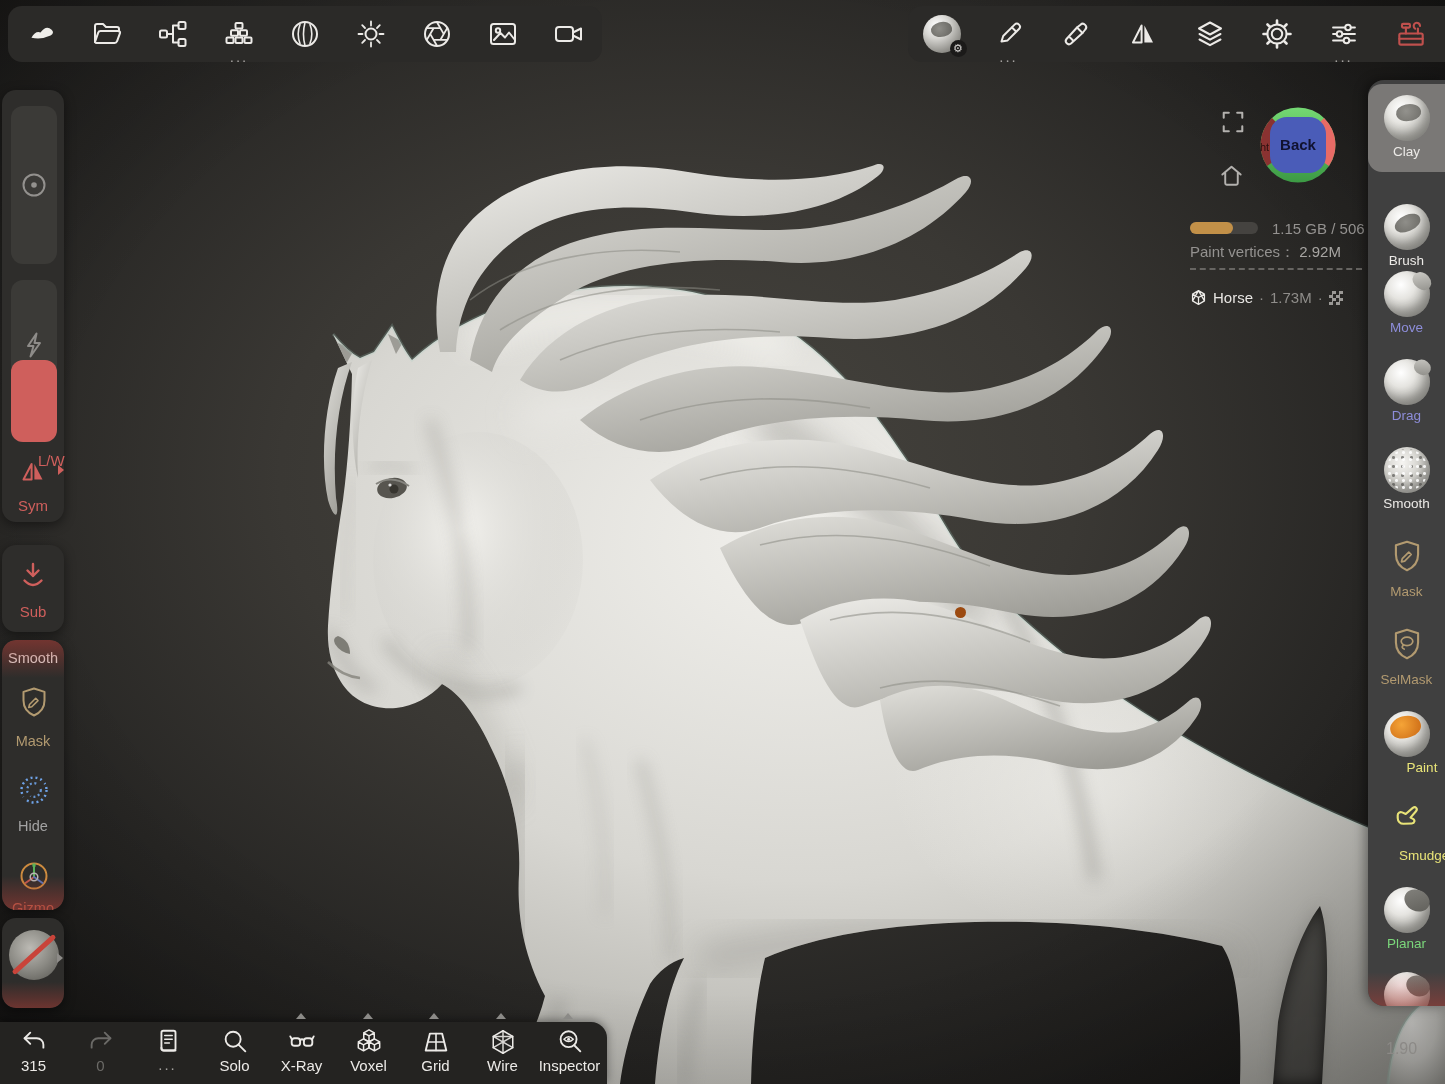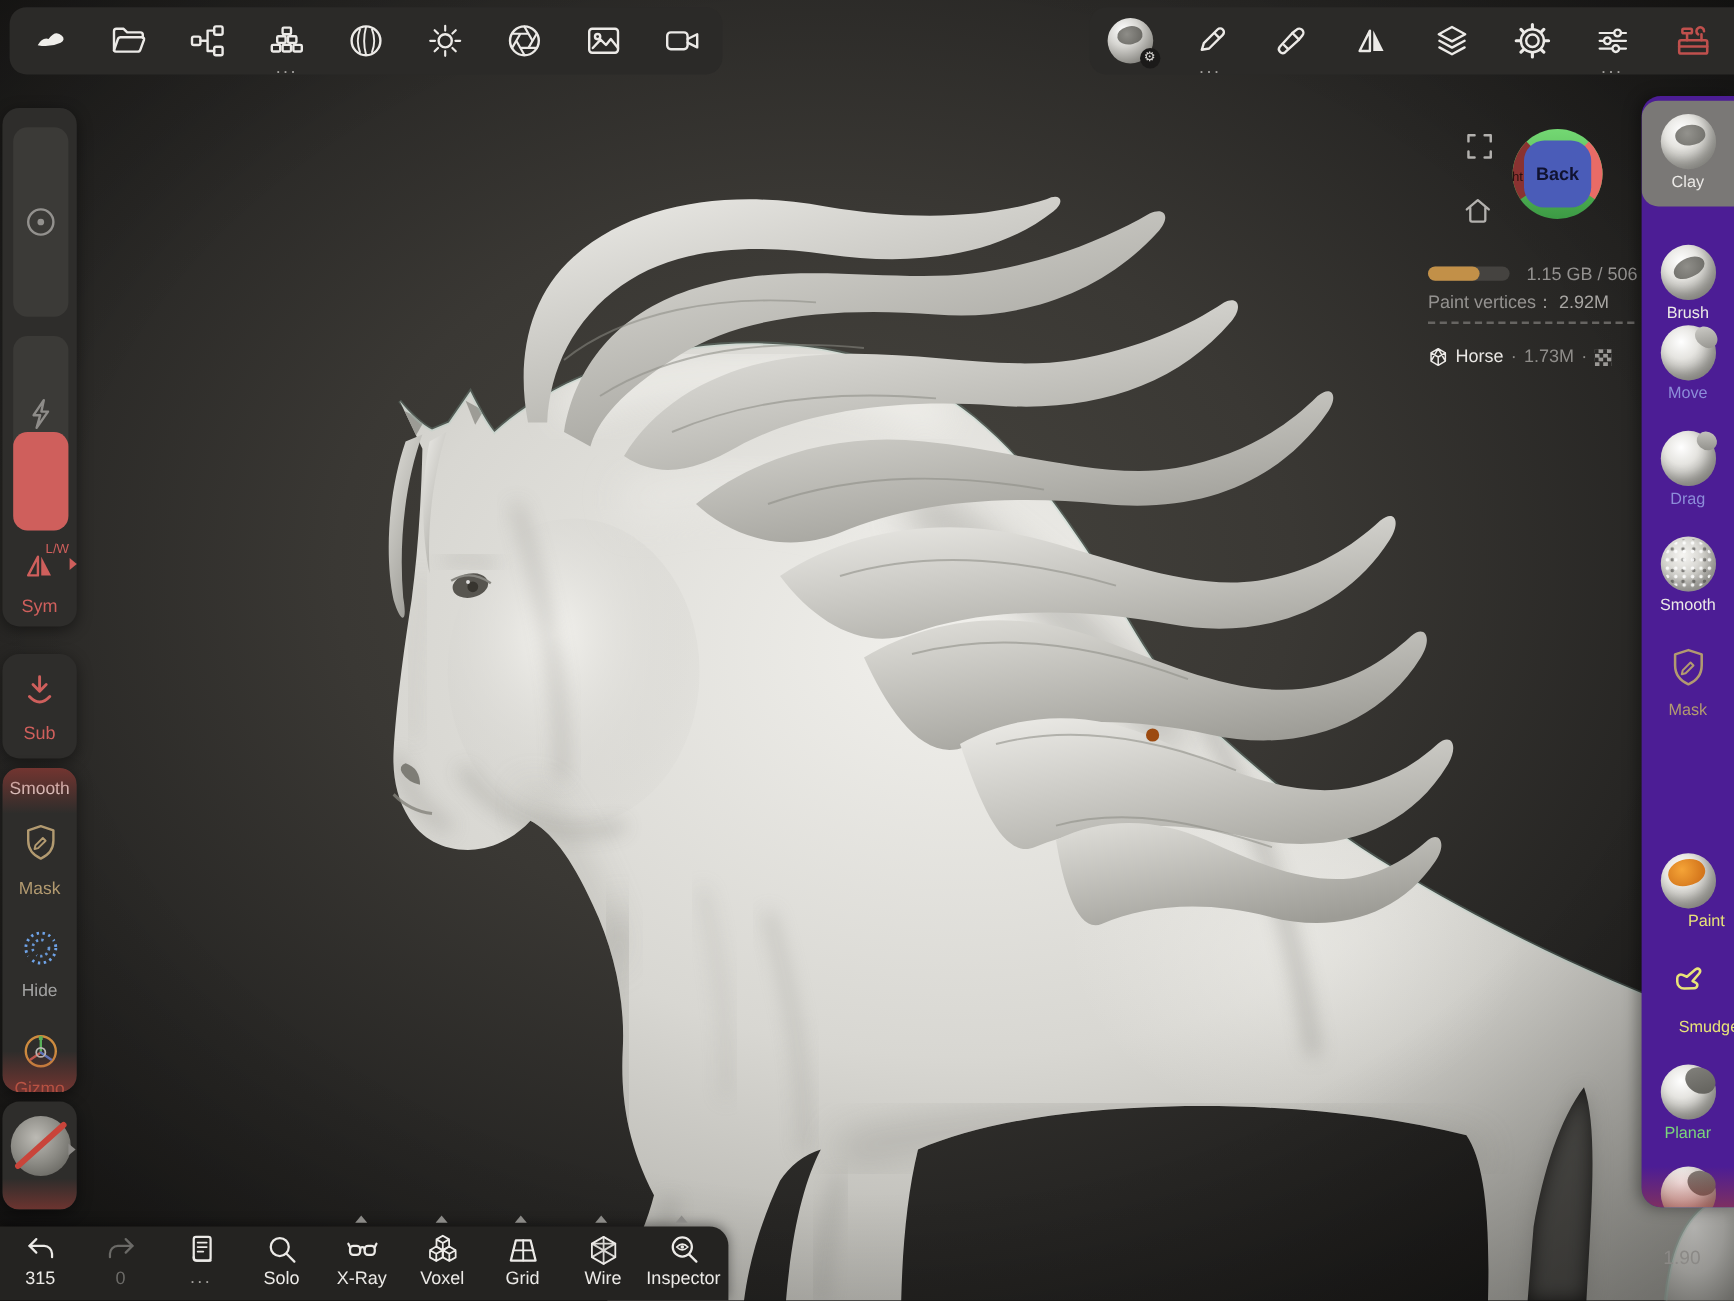--- a/index.html
+++ b/index.html
@@ -22,21 +22,21 @@
   .topbar{position:absolute;top:6px;height:56px;background:#2b2a28;border-radius:14px;display:flex;align-items:center;}
   .tb-item{position:relative;width:67px;height:56px;display:flex;align-items:center;justify-content:center;}
   .tb-item .more{position:absolute;bottom:2px;left:0;right:0;}
   .msphere{width:38px;height:38px;border-radius:50%;position:relative;
     background:radial-gradient(circle at 35% 28%, #ffffff 0%, #d6d5d1 35%, #95948f 70%, #5f5e5a 100%);}
   .msphere::before{content:"";position:absolute;left:8px;top:7px;width:21px;height:15px;border-radius:55% 60% 50% 65%;
     transform:rotate(-14deg);background:radial-gradient(circle at 40% 40%, #8e8d88, #63625d);}
   .badge{position:absolute;right:-6px;bottom:-4px;width:17px;height:17px;border-radius:50%;
     background:#1b1a19;color:#d5d3d0;font-size:11px;line-height:17px;text-align:center;}
   
-  .rightbar{position:absolute;left:1368px;top:80px;width:77px;height:926px;background:#4c1d95;
+  .rightbar{position:absolute;left:1368px;top:80px;width:77px;height:926px;background:#404040;
     border-radius:16px 0 0 16px;overflow:hidden;box-shadow:-3px 0 12px rgba(0,0,0,.4);}
   .rightbar::after{content:"";position:absolute;left:0;right:0;bottom:0;height:34px;border-radius:0 0 0 16px;
     background:linear-gradient(0deg, rgba(165,62,56,.55), rgba(39,38,36,0));pointer-events:none;}
   .tcell{position:absolute;left:0;width:77px;height:88px;text-align:center;}
   .tcell.sel{background:#7a7876;border-radius:14px 0 0 14px;}
   .tsphere{position:absolute;left:16px;top:11px;width:46px;height:46px;border-radius:50%;
     background:radial-gradient(circle at 37% 30%, #ffffff 0%, #e6e5e1 32%, #bcbbb6 62%, #8a8984 100%);
     box-shadow:inset -5px -7px 9px rgba(40,39,37,.28);}
   .tsphere::after{content:"";position:absolute;}
   .sp-clay::after{left:12px;top:9px;width:25px;height:17px;border-radius:55% 65% 50% 60%;transform:rotate(-12deg);
@@ -58,21 +58,21 @@
   .sp-partial::after{right:0;top:4px;width:24px;height:20px;border-radius:50%;transform:rotate(24deg);
     background:linear-gradient(135deg,#82817c,#5c5b56);}
   .tlabel{position:absolute;left:0;right:0;top:60px;font-size:13.5px;}
   .t-white{color:#eceae7;} .t-blue{color:#8d8dd9;} .t-tan{color:#b29a70;}
   .t-yellow{color:#e9e478;margin-left:31px;} .t-green{color:#7bd77b;}
   .ticon{position:absolute;left:20px;top:13px;}
   
   .lp-a{left:2px;top:90px;width:62px;height:432px;}
   .strack{position:absolute;left:9px;width:46px;background:#3b3a37;border-radius:12px;}
   .sfill{position:absolute;left:0;right:0;bottom:0;background:#cf5f5c;border-radius:12px;}
-  .lw{position:absolute;font-size:11px;color:#cf5f5c;}
+  .lw{position:absolute;font-size:15px;color:#cf5f5c;}
   .redtxt{position:absolute;color:#cf5f5c;font-size:15px;text-align:center;left:0;right:0;}
   .mini-arrow{position:absolute;width:0;height:0;border-top:5px solid transparent;border-bottom:5px solid transparent;border-left:6px solid #cf5f5c;}
   .mini-arrow.gray{border-left-color:#8d8b88;}
   .lp-b{left:2px;top:545px;width:62px;height:87px;}
   .lp-c{left:2px;top:640px;width:62px;height:270px;overflow:hidden;}
   .lp-c::before{content:"";position:absolute;left:0;right:0;top:0;height:38px;border-radius:14px 14px 0 0;
     background:linear-gradient(180deg, rgba(160,58,52,.6), rgba(46,45,43,0));pointer-events:none;z-index:2;}
   .lp-c::after{content:"";position:absolute;left:0;right:0;bottom:0;height:34px;border-radius:0 0 14px 14px;
     background:linear-gradient(0deg, rgba(160,58,52,.6), rgba(46,45,43,0));pointer-events:none;z-index:2;}
   .lp-d{left:2px;top:918px;width:62px;height:90px;overflow:hidden;}
@@ -478,20 +478,28 @@
       <div class="tsphere sp-smooth"></div>
       <div class="tlabel t-white">Smooth</div>
     </div>
     <div class="tcell" style="top:444px;">
       <svg class="ic ticon" width="38" height="38" viewBox="0 0 36 36" style="stroke:#b29a70;">
         <path d="M18 4.5 l10.5 3.4 v8.6 c0 7.8 -4.6 12.4 -10.5 15 C12.1 28.9 7.5 24.3 7.5 16.5 V7.9 Z"></path>
         <path d="M13.5 20.5 l6.2 -6.2 2.3 2.3 -6.2 6.2 -3 .7 Z" stroke-width="1.6"></path>
       </svg>
       <div class="tlabel t-tan">Mask</div>
     </div>
+    <div class="tcell" style="top:532px;">
+      <svg class="ic ticon" width="38" height="38" viewBox="0 0 36 36" style="stroke:#b29a70;">
+        <path d="M18 4.5 l10.5 3.4 v8.6 c0 7.8 -4.6 12.4 -10.5 15 C12.1 28.9 7.5 24.3 7.5 16.5 V7.9 Z"></path>
+        <ellipse cx="18" cy="15.5" rx="5.5" ry="4" stroke-width="1.6"></ellipse>
+        <path d="M14.5 19 q-2.5 2.5 .8 3.8" stroke-width="1.6"></path>
+      </svg>
+      <div class="tlabel t-tan">SelMask</div>
+    </div>
     <div class="tcell" style="top:620px;">
       <div class="tsphere sp-paint"></div>
       <div class="tlabel t-yellow">Paint</div>
     </div>
     <div class="tcell" style="top:708px;">
       <svg class="ic ticon" width="38" height="38" viewBox="0 0 36 36" style="stroke:#e9e478;">
         <path d="M23.5 6.5 c2.6 -1.8 5 .8 3 3.2 l-5.2 6 2.4 1.2 c2.3 1.2 1.5 4.3 -1.1 4.4 l-7.8 .3 c-3.2 .1 -5.6 -2.2 -5.6 -5.4 v-2.8 c0 -2.2 2.2 -3.5 4.2 -2.6 l3.4 1.5 Z"></path>
       </svg>
       <div class="tlabel t-yellow">Smudge</div>
     </div>

